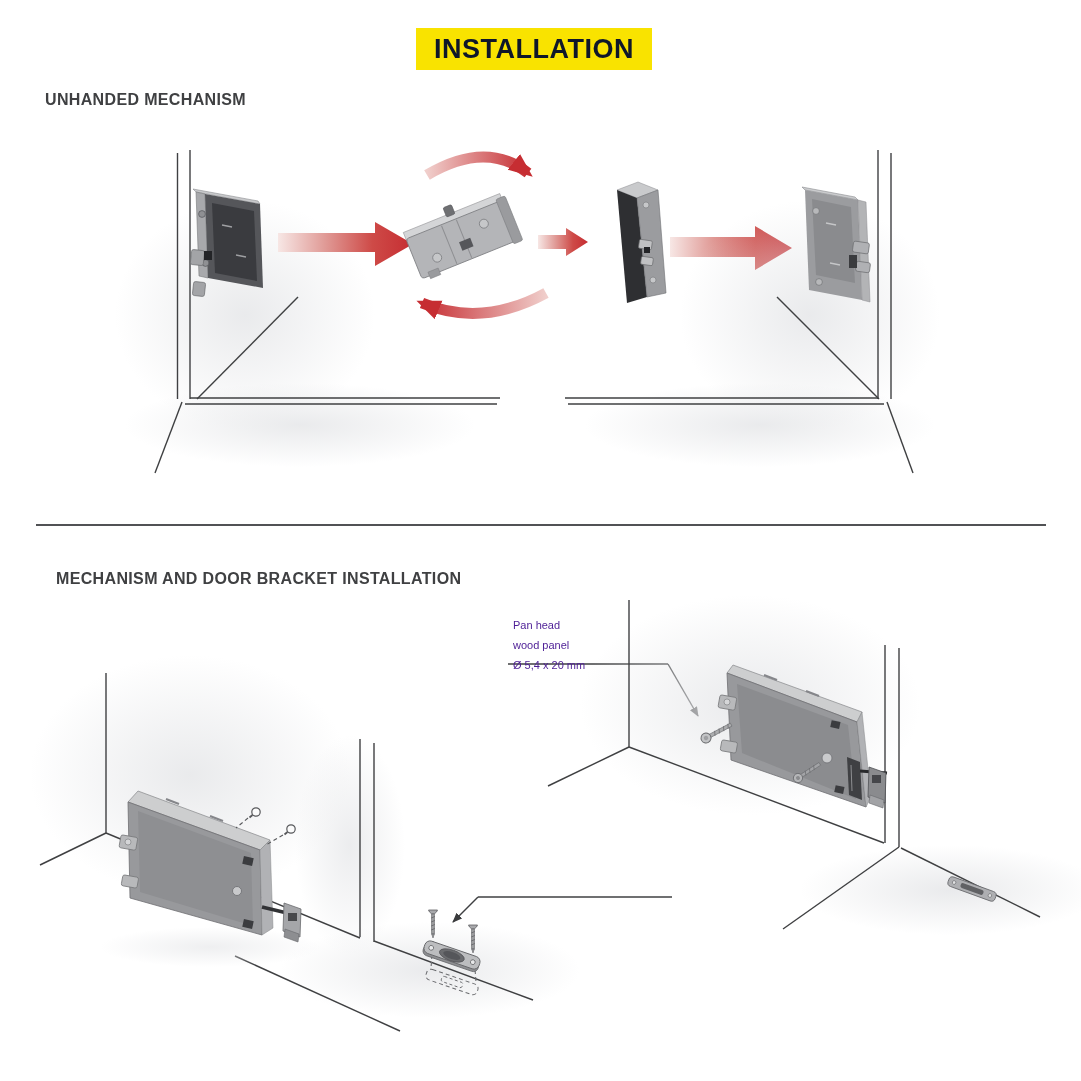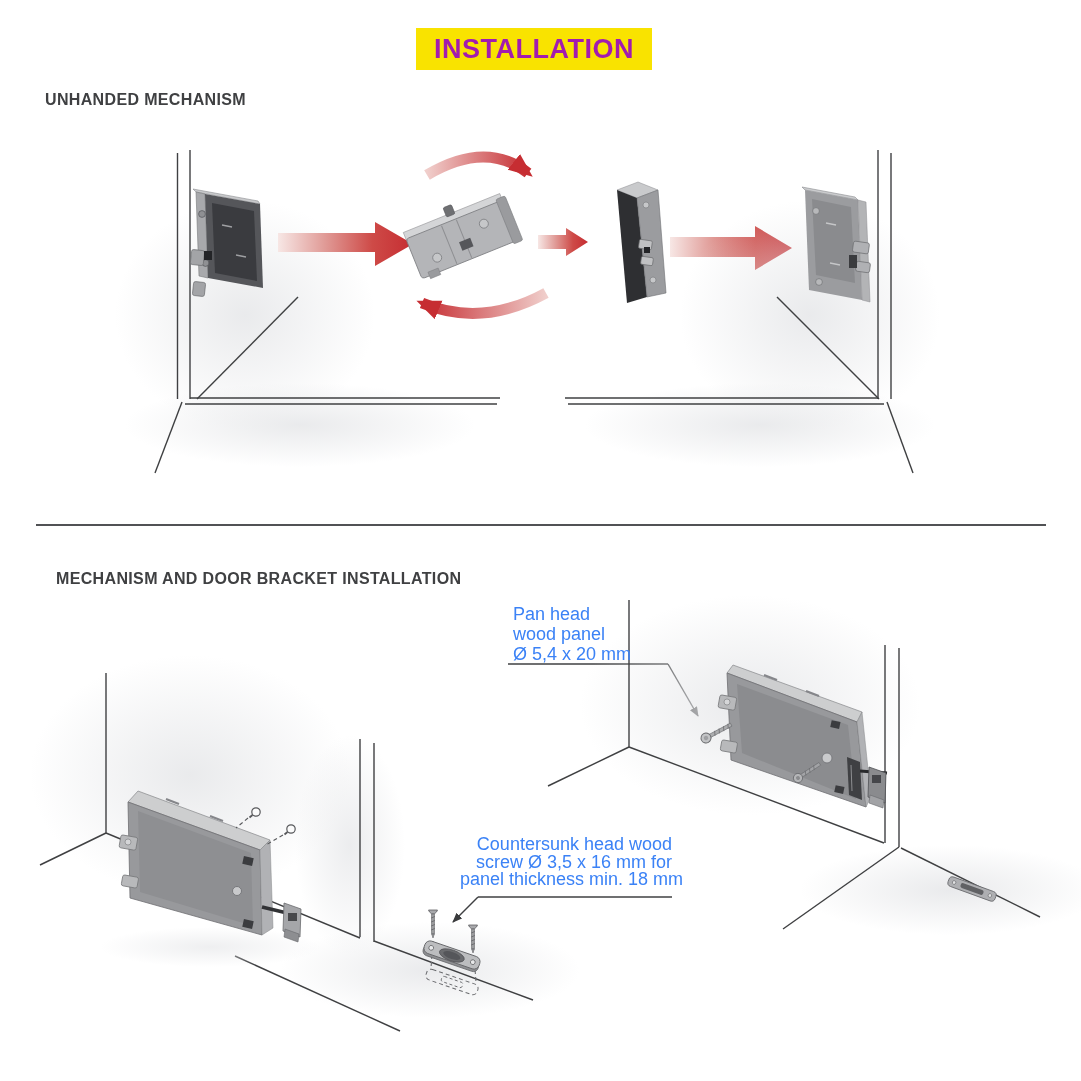--- a/index.html
+++ b/index.html
@@ -8,31 +8,31 @@
   .banner{position:absolute;left:416px;top:28px;width:236px;height:42px;
           display:flex;align-items:center;justify-content:center;
           font-weight:bold;font-size:27px;letter-spacing:0.5px;}
   .sec-heading{position:absolute;font-weight:bold;color:#3F4042;letter-spacing:0.35px;}
   #heading-unhanded{left:45px;top:91px;font-size:16px;}
   #heading-bracket{left:56px;top:570px;font-size:16px;}
   .divider{position:absolute;left:36px;top:524px;width:1010px;height:2px;background:#515255;}
   svg{position:absolute;left:0;}
   #top-svg{top:135px;}
   #bottom-svg{top:595px;}
-  .annot{position:absolute;color:#3b82f6;font-size:18px;}
+  .annot{position:absolute;color:#4c1d95;font-size:11px;margin-top:11px;}
   #annot-pan{left:513px;top:604px;line-height:20px;text-align:left;}
   #annot-countersunk{left:460px;top:836px;width:212px;line-height:17.5px;text-align:right;}
   .annot div{white-space:nowrap;}
 </style>
 </head>
 <body>
 
 <div id="page">
 
-  <div class="banner" style="background: rgb(249, 227, 0); color: #a21caf;">INSTALLATION</div>
+  <div class="banner" style="background: rgb(249, 227, 0); color: #0f172a;">INSTALLATION</div>
 
   <div class="sec-heading" id="heading-unhanded">UNHANDED MECHANISM</div>
 
   <svg id="top-svg" width="1081" height="350" viewBox="0 0 1081 350">
     <defs>
       <linearGradient id="gradA" x1="0" y1="0" x2="1" y2="0">
         <stop offset="0" stop-color="#F7E7E5"></stop>
           <stop offset="0.35" stop-color="#E09A96"></stop>
         <stop offset="0.7" stop-color="#CE4A47"></stop>
           <stop offset="1" stop-color="#C62D32"></stop>
@@ -301,19 +301,14 @@
       <circle cx="-19" cy="0" r="1.8" fill="#E2E3E4" stroke="#67686B" stroke-width="0.6"></circle>
       <circle cx="19" cy="0" r="1.8" fill="#E2E3E4" stroke="#67686B" stroke-width="0.6"></circle>
     </g>
   </svg>
 
   <div class="annot" id="annot-pan">
     <div>Pan head</div>
     <div>wood panel</div>
     <div>Ø 5,4 x 20 mm</div>
   </div>
-  <div class="annot" id="annot-countersunk">
-    <div>Countersunk head wood</div>
-    <div>screw Ø 3,5 x 16 mm for</div>
-    <div>panel thickness min. 18 mm</div>
-  </div>
 
 </div>
 
 </body></html>

